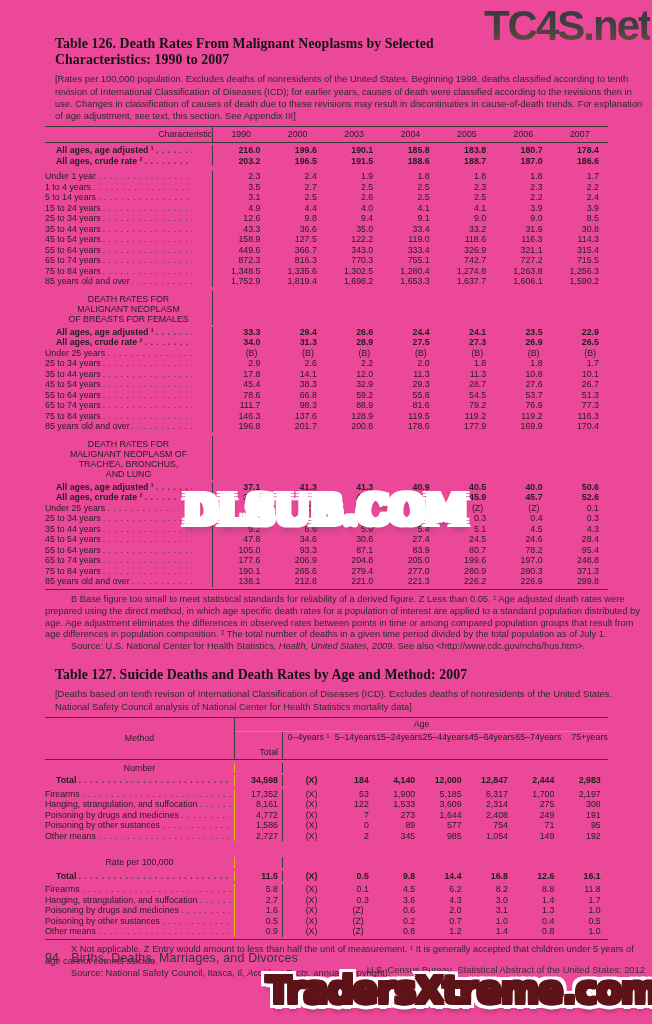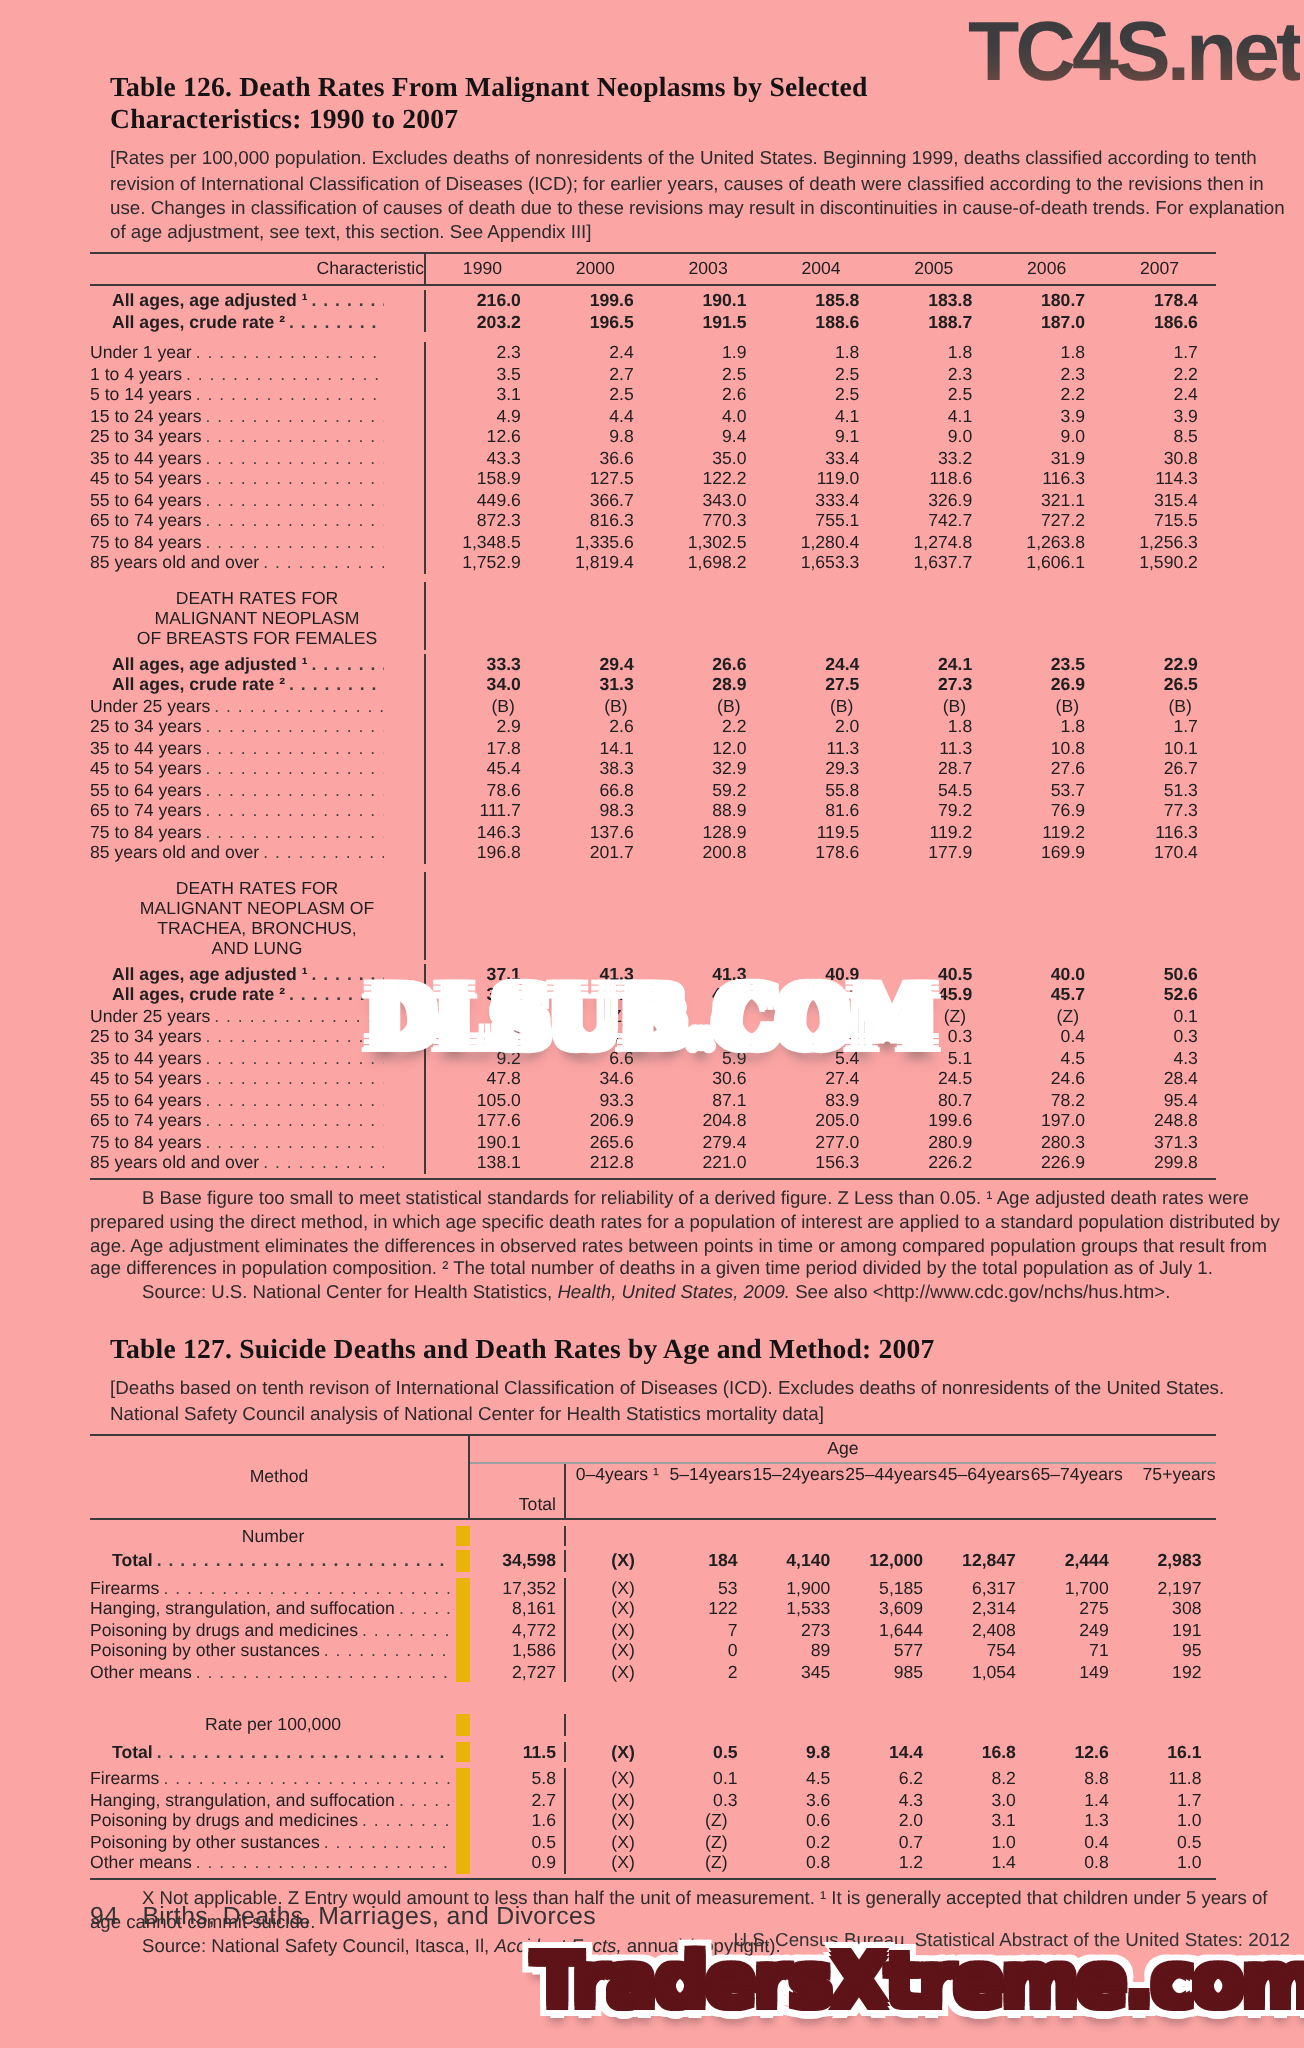--- a/index.html
+++ b/index.html
@@ -1,19 +1,19 @@
 <!DOCTYPE html>
 <html><head>
 <meta charset="utf-8">
 <style>
   * { margin:0; padding:0; box-sizing:border-box; }
   html,body { background:#e8e8e8; }
   .page{
     position:relative; width:652px; height:1024px; margin:0 auto;
-    background:#fca5a5; overflow:hidden;
+    background:#ec4899; overflow:hidden;
     font-family:"Liberation Sans",sans-serif; color:#262626;
   }
   
   .t-title{
     font-family:"Liberation Serif",serif; font-weight:bold;
     font-size:13.8px; line-height:16.2px; color:#141414;
     margin:36px 40px 0 55px; letter-spacing:.1px;
   }
   .t-title.second{ margin-top:14px; }
   .note{
@@ -41,21 +41,21 @@
   .t126 .row.b .lt{ padding-left:11px; }
   
   .t127 .h127{ display:flex; border-bottom:1.2px solid #3a3a3a; }
   .t127 .mcol{ width:190px; border-right:1px solid #3a3a3a; display:flex; align-items:center; justify-content:center; }
   .t127 .agewrap{ flex:1; display:flex; flex-direction:column; }
   .t127 .age-label{ text-align:center; line-height:13px; height:14px; border-bottom:1px solid #9e9e9e; }
   .t127 .subhdr{ display:flex; }
   .t127 .totcol{ width:48px; border-right:1px solid #3a3a3a; display:flex; align-items:flex-end; justify-content:flex-end; padding:0 4px 2px 0; height:27px; }
   .t127 .acol{ width:46.4px; display:flex; justify-content:flex-end; text-align:center; padding-bottom:2px; height:27px; line-height:10.5px; }
   .t127 .row127{ display:flex; line-height:10.5px; }
-  .t127 .mlbl{ width:190px; border-right:7px solid #eab308; display:flex; padding-right:3px; }
+  .t127 .mlbl{ width:190px; border-right:1px solid #eab308; display:flex; padding-right:3px; }
   .t127 .seclbl .mlbl{ display:block; text-align:center; padding-right:0; }
   .t127 .tot{ width:48px; border-right:1px solid #3a3a3a; text-align:right; padding-right:4px; }
   .t127 .av{ width:46.4px; text-align:right; padding-right:7px; }
   .t127 .av.paren{ padding-right:12px; }
   .t127 .row127.b .lt{ padding-left:11px; }
   
   .fnote{
     margin:4px 8px 0 45px; font-size:9.3px; line-height:11.9px;
     color:#2b2b2b; text-indent:26px;
   }
@@ -566,21 +566,21 @@
         <div class="v">371.3</div>
       </div>
       <div class="row" style="margin-bottom: 2px;">
         <div class="lbl">
           <span class="lt">85 years old and over</span>
           <span class="leader"></span>
         </div>
         <div class="v">138.1</div>
         <div class="v">212.8</div>
         <div class="v">221.0</div>
-        <div class="v">156.3</div>
+        <div class="v">221.3</div>
         <div class="v">226.2</div>
         <div class="v">226.9</div>
         <div class="v">299.8</div>
       </div>
     </div>
 
   <p class="fnote">B Base figure too small to meet statistical standards for reliability of a derived figure. Z Less than 0.05. ¹ Age adjusted death rates were prepared using the direct method, in which age specific death rates for a population of interest are applied to a standard population distributed by age. Age adjustment eliminates the differences in observed rates between points in time or among compared population groups that result from age differences in population composition. ² The total number of deaths in a given time period divided by the total population as of July 1.</p>
   <p class="fnote src"><span>Source: U.S. National Center for Health Statistics, </span><i>Health, United States, 2009.</i><span> See also &lt;http://www.cdc.gov/nchs/hus.htm&gt;.</span></p>
 
   <h2 class="t-title second">Table 127.  Suicide Deaths and Death Rates by Age and Method: 2007</h2>

